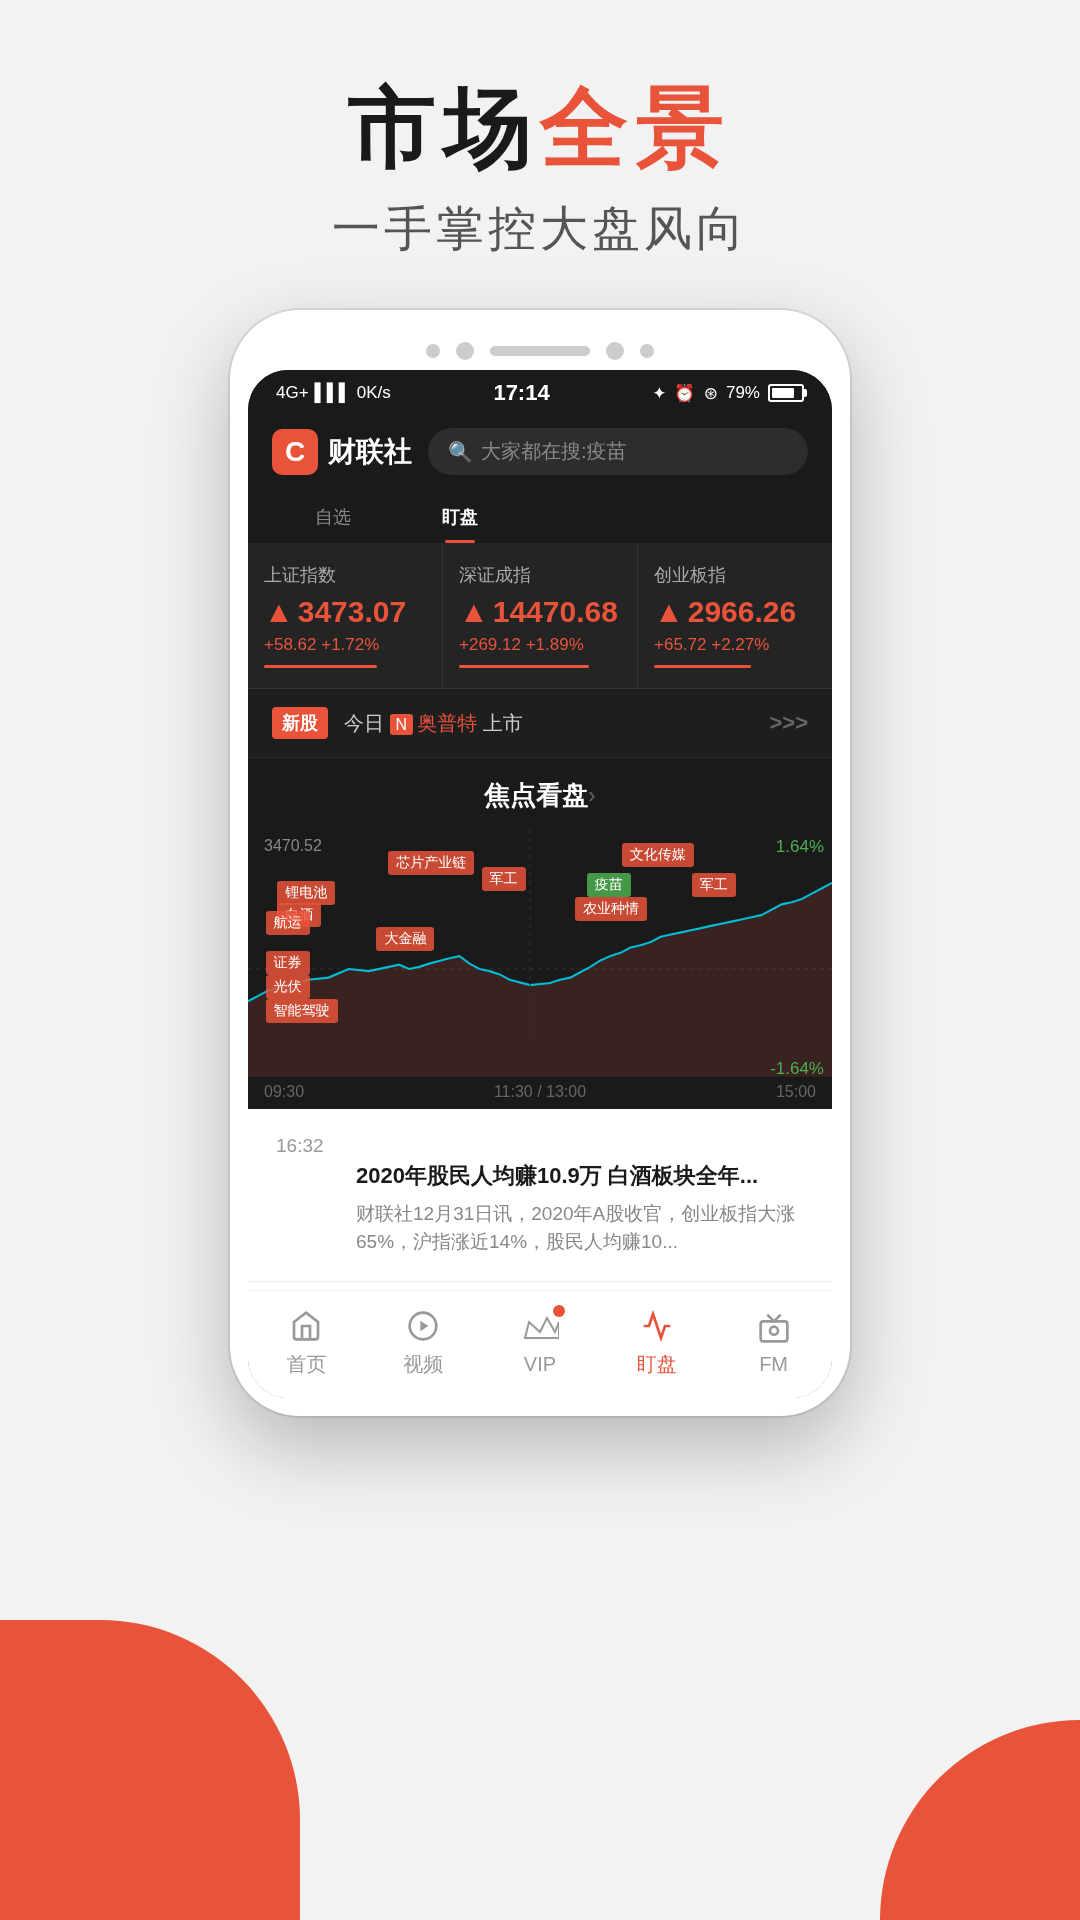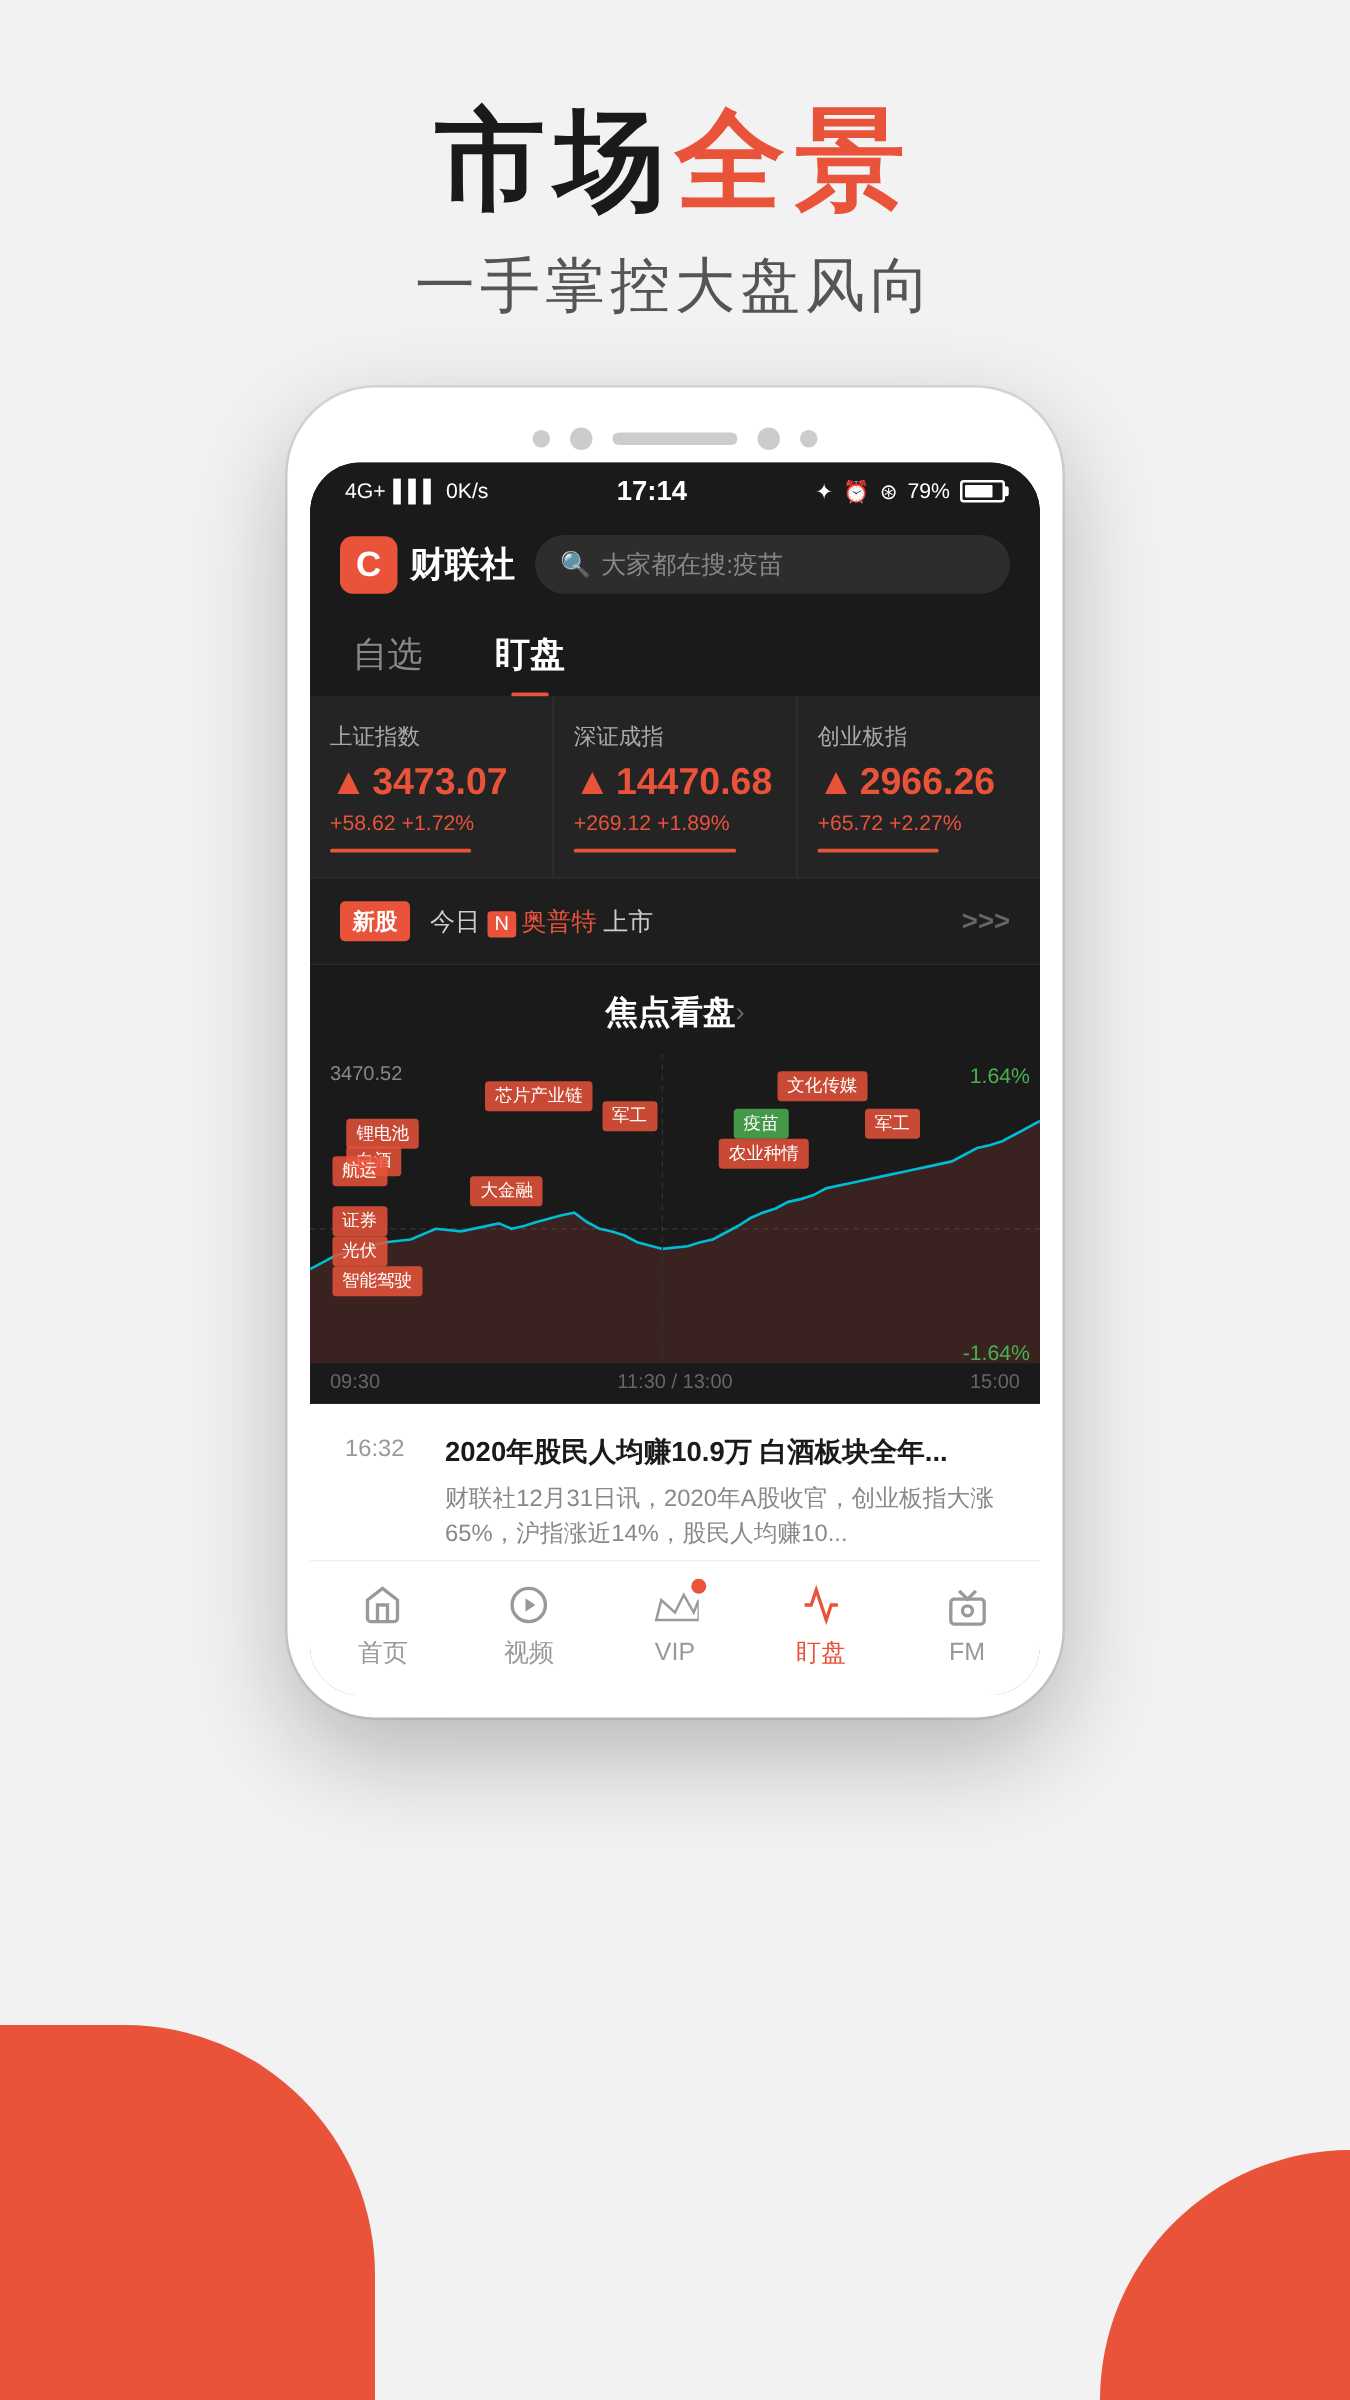--- a/index.html
+++ b/index.html
@@ -185,23 +185,24 @@
 
     
     .tabs {
       background: #1a1a1a;
       display: flex;
       padding: 0 30px;
       gap: 50px;
     }
     .tab {
       padding: 14px 4px;
-      font-size: 28px;
+      font-size: 18px;
       color: #888;
       position: relative;
+      margin-left: 33px;
     }
     .tab.active {
       color: #fff;
       font-weight: 600;
     }
     .tab.active::after {
       content: '';
       position: absolute;
       bottom: 0; left: 50%; transform: translateX(-50%);
       width: 30px; height: 3px;
@@ -365,21 +366,21 @@
       padding: 24px 28px;
       border-bottom: 1px solid #eee;
     }
     .news-time {
       font-size: 19px;
       color: #999;
       width: 80px;
       flex-shrink: 0;
       padding-top: 2px;
     }
-    .news-content { flex: 1; }
+    .news-content { flex: 1; margin-top: 28px; }
     .news-title {
       font-size: 22px;
       color: #1a1a1a;
       font-weight: 600;
       line-height: 1.4;
       margin-bottom: 8px;
     }
     .news-summary {
       font-size: 19px;
       color: #888;

